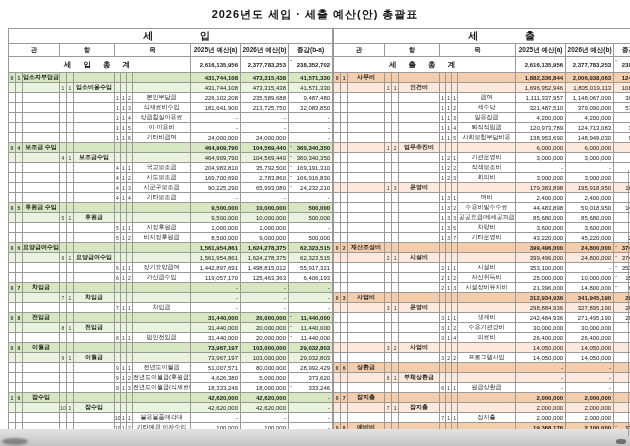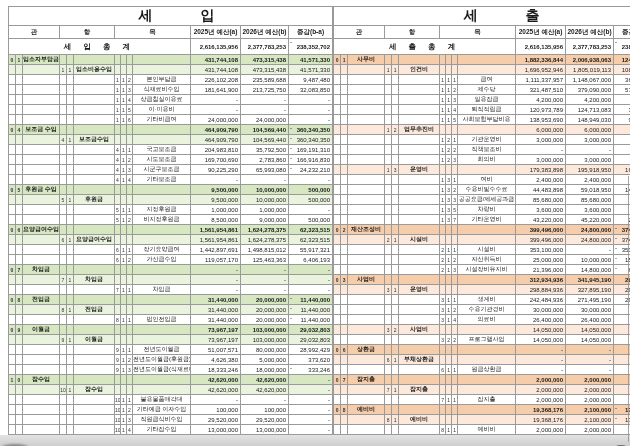--- a/index.html
+++ b/index.html
@@ -7,21 +7,21 @@
     font-family:"Liberation Sans","DejaVu Sans",sans-serif; }
   .page { position:relative; width:630px; height:446px; background:#ffffff; }
   .doc-title { text-align:center; font-size:11px; font-weight:bold; padding-top:7px;
     letter-spacing:1px; color:#111; }
   .tables { display:flex; align-items:flex-start; margin:6px 6px 0 8px; }
   table { border-collapse:collapse; table-layout:fixed; width:308px; }
   table.budget { border:1.5px solid var(--outer); }
   td,th { border:0.5px solid var(--grid); font-weight:normal; overflow:hidden;
     white-space:nowrap; color:#1a1a1a; }
   tr.hA { height:12px; }
-  tr.hA th { font-size:14px; font-weight:bold; letter-spacing:22px; padding-left:34px; }
+  tr.hA th { font-size:10px; font-weight:bold; letter-spacing:22px; padding-left:34px; }
   tr.hB { height:13px; }
   tr.hB th { font-size:6.5px; font-weight:bold; text-align:center; }
   tr.totalrow { height:16px; }
   tr.totalrow td { font-weight:bold; }
   tr.totalrow td.tlabel { font-size:7.5px; text-align:center; letter-spacing:5px;margin-left:30px; }
   tr.datarow { height:9px; }
   td.cd { font-size:5px; text-align:center; color:#333; }
   td.lb { font-size:6px; text-align:center; }
   td.nm { font-size:6px; text-align:right; padding-right:2px;
     font-family:"Liberation Sans","DejaVu Sans",sans-serif; }
@@ -40,20 +40,21 @@
     background:#4a4a4a; border-radius:50%; opacity:.55; filter:blur(1px); }
   .scan-mark { position:absolute; right:4px; bottom:2px; width:10px; height:5px;
     background:#333; opacity:.6; border-radius:40%; }
   .edge-line { position:absolute; right:1px; top:170px; bottom:10px; width:1.5px;
     background:#8f8f8f; opacity:.8; }
 </style>
 </head>
 <body>
 
 <div class="page">
+  <div class="doc-title">2026년도 세입 · 세출 예산(안) 총괄표</div>
 
   <div class="tables">
 
     <table class="budget" id="rev">
       <colgroup>
         <col style="width:7px">
           <col style="width:7px">
           <col style="width:37px">
         <col style="width:7px">
           <col style="width:7px">

